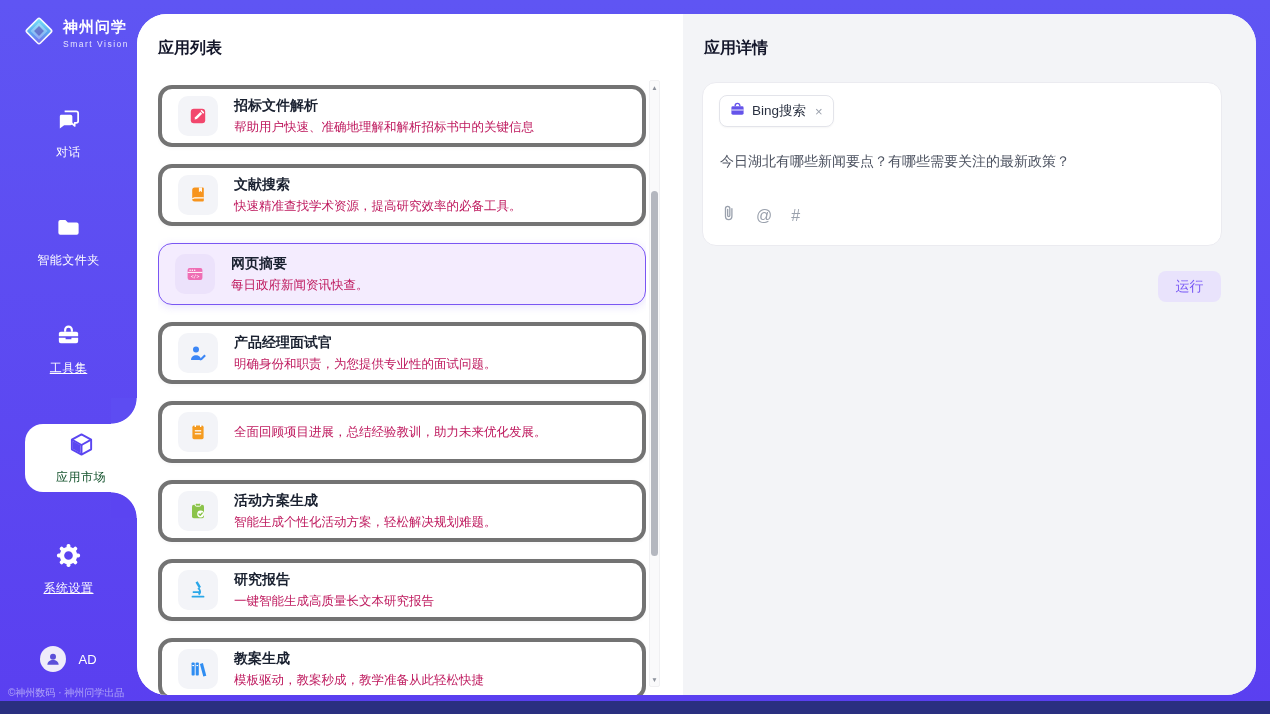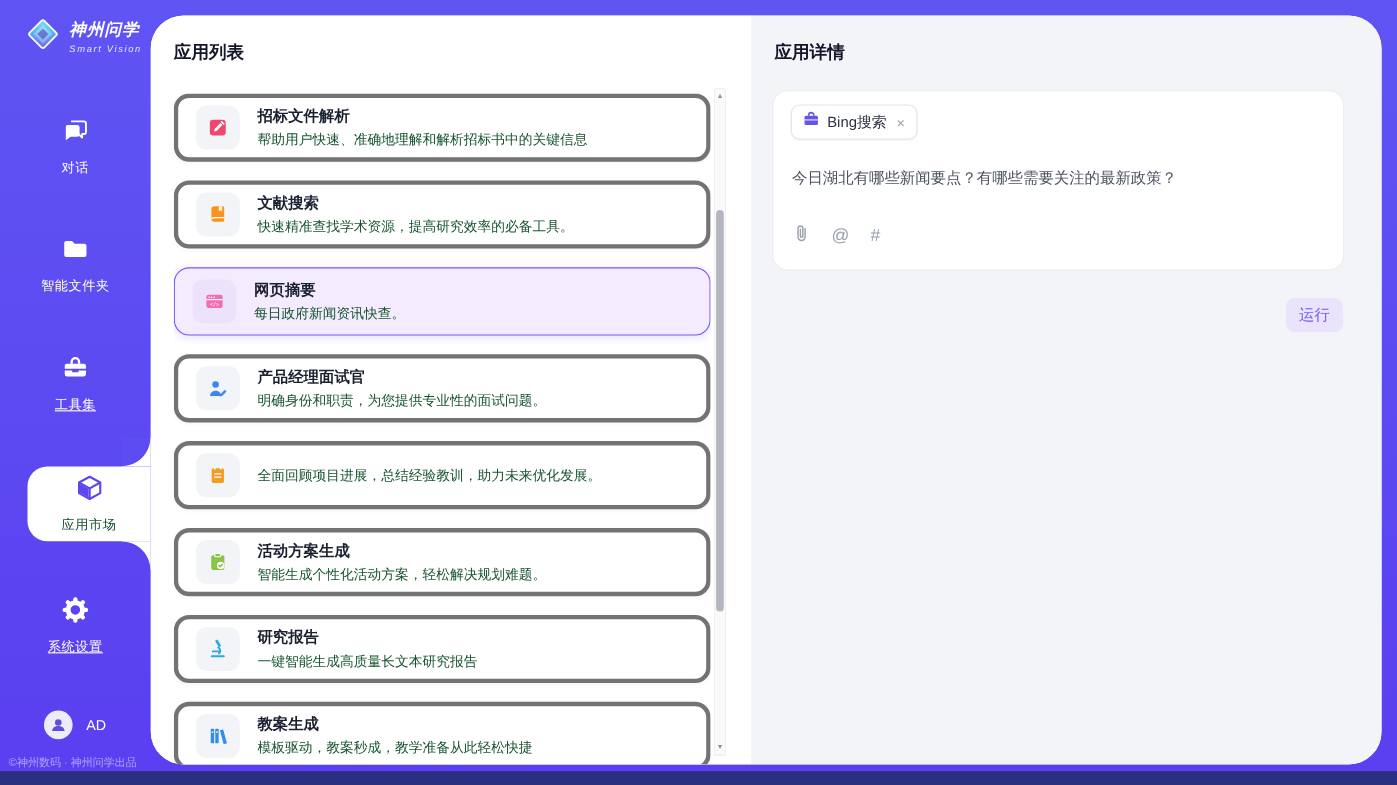--- a/index.html
+++ b/index.html
@@ -2,21 +2,21 @@
 <html><head>
 <meta charset="utf-8">
 <style>
   * { margin:0; padding:0; box-sizing:border-box; }
   html,body { width:1270px; height:714px; }
   body { font-family: "Liberation Sans", "DejaVu Sans", sans-serif; }
   .app { position:relative; width:1270px; height:714px; background:linear-gradient(180deg,#5f55f3 0%, #5a3ff0 100%); overflow:hidden; }
 
   
   .sidebar { position:absolute; left:0; top:0; bottom:0; width:137px; z-index:2; }
-  .brand { position:absolute; left:22px; top:14px; display:flex; align-items:center; gap:7px;font-style:italic; }
+  .brand { position:absolute; left:22px; top:14px; display:flex; align-items:center; gap:7px; }
   .brand-name { color:#fff; font-size:15px; font-weight:700; letter-spacing:1px; }
   .brand-sub { color:rgba(255,255,255,.85); font-size:8.5px; letter-spacing:1.5px; margin-top:2px; }
   .nav-item { position:absolute; left:0; width:137px; height:62px; display:flex; flex-direction:column; align-items:center; justify-content:center; gap:7px; cursor:pointer; }
   .nav-item .lbl { color:#fff; font-size:12px; letter-spacing:.5px; }
   .nav-item .lbl.underline { text-decoration:underline; }
   .ni-chat   { top:102px; }
   .ni-folder { top:210px; }
   .ni-tools  { top:318px; }
   .ni-gear   { top:538px; }
   .ni-market { top:424px; height:68px; left:25px; width:112px; background:#fff; border-radius:18px 0 0 18px; }
@@ -35,38 +35,38 @@
   
   .list-panel { position:relative; flex:0 0 546px; background:#fff; }
   .panel-title { position:absolute; left:21px; top:24px; font-size:16px; font-weight:700; color:#14172b; }
   .cards { position:absolute; left:21px; top:71px; width:488px; bottom:0; overflow:hidden; }
   .card { height:62px; margin-bottom:17px; border:4px solid #737373; border-radius:14px; background:#fff; box-shadow:0 1px 4px rgba(20,20,60,.04); display:flex; align-items:center; padding-left:16px; gap:16px; cursor:pointer; }
   .card.selected { border:1.5px solid #7a56f3; background:#f4ecfe; box-shadow:0 2px 8px rgba(122,86,243,.18); }
   .card-icon { width:40px; height:40px; border-radius:10px; background:#f3f4f8; display:flex; align-items:center; justify-content:center; flex:0 0 auto; }
   .card.selected .card-icon { background:#ece2fb; }
   .card-txt { display:flex; flex-direction:column; gap:4px; }
   .card-name { font-size:14px; font-weight:700; color:#1a2130; }
-  .card-desc { font-size:12.5px; color:#14532d; }
+  .card-desc { font-size:12.5px; color:#be185d; }
 
   
   .sb { position:absolute; left:512px; top:66px; bottom:8px; width:11px; background:#fafafb; border:1px solid #f0f0f2; border-radius:2px; }
   .sb-arrow { position:absolute; left:0; width:9px; text-align:center; font-size:6.5px; color:#8d929c; cursor:pointer; }
   .sb-up { top:3px; } .sb-down { bottom:3px; }
   .sb-thumb { position:absolute; left:1px; top:110px; width:7px; height:365px; background:#b4b7bf; border-radius:4px; cursor:pointer; }
 
   
   .detail-panel { position:relative; flex:1; background:#f3f4f7; }
   .detail-card { position:absolute; left:19px; top:68px; width:520px; height:164px; background:#fff; border:1px solid #ebebf0; border-radius:14px; }
   .chip { position:absolute; left:16px; top:12px; height:32px; display:inline-flex; align-items:center; gap:7px; padding:12px 10px; background:#fff; border:1px solid #e3e4ea; border-radius:8px; box-shadow:0 1px 2px rgba(0,0,0,.04); cursor:pointer; }
   .chip-label { font-size:13.5px; color:#2b3242; }
   .chip-close { font-size:13px; color:#9aa0ac; margin-left:2px; cursor:pointer; }
   .query { position:absolute; left:17px; top:68px; right:20px; font-size:14px; color:#4c5260; line-height:1.5; cursor:text; }
   .attach-row { position:absolute; left:17px; bottom:18px; display:flex; align-items:center; gap:19px; color:#9aa1ad; }
   .attach-row .glyph { font-size:16px; line-height:1; cursor:pointer; }
-  .run-btn { position:absolute; right:35px; top:257px; width:52px; height:31px; border:none; background:#e9e3fc; color:#7a5af5; font-size:14px; border-radius:8px; cursor:pointer; font-family:inherit; }
+  .run-btn { position:absolute; right:35px; top:257px; width:63px; height:31px; border:none; background:#e9e3fc; color:#7a5af5; font-size:14px; border-radius:8px; cursor:pointer; font-family:inherit; }
 
   
   .bottom-bar { position:absolute; left:0; right:0; bottom:0; height:13px; background:#2a2f80; z-index:3; }
 </style>
 </head>
 <body>
 
 <div class="app">
 
   <aside class="sidebar">

